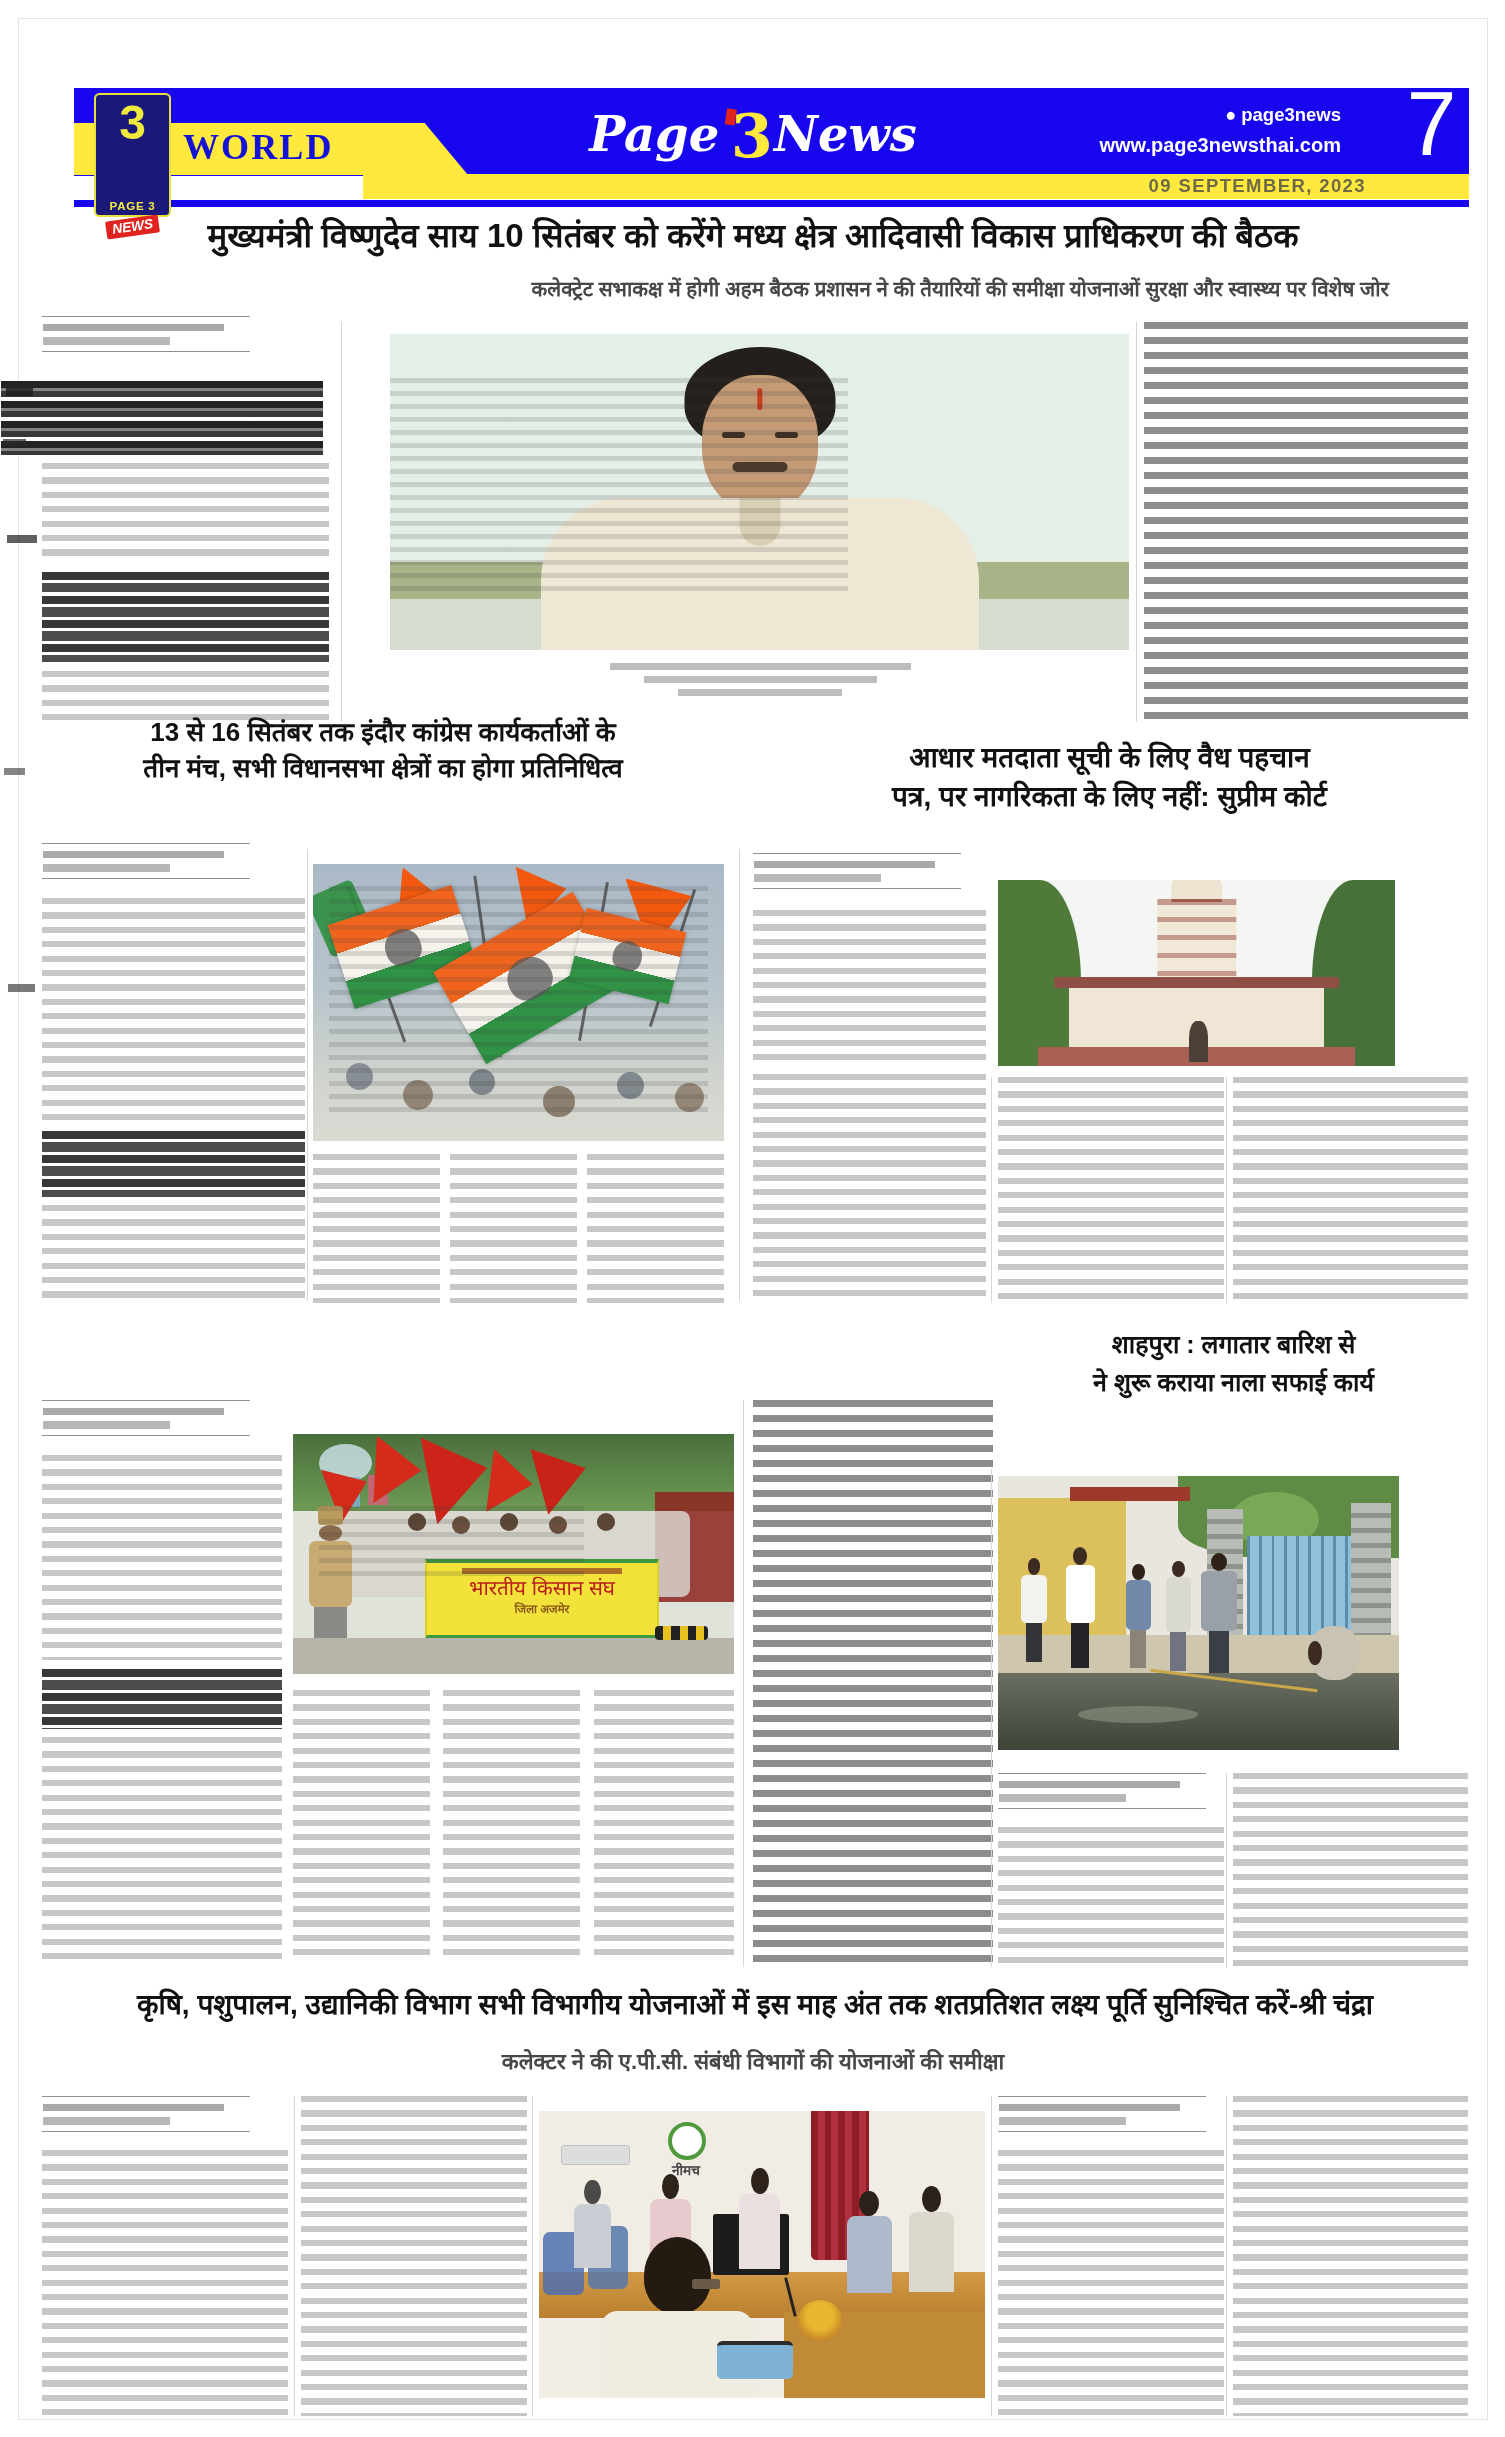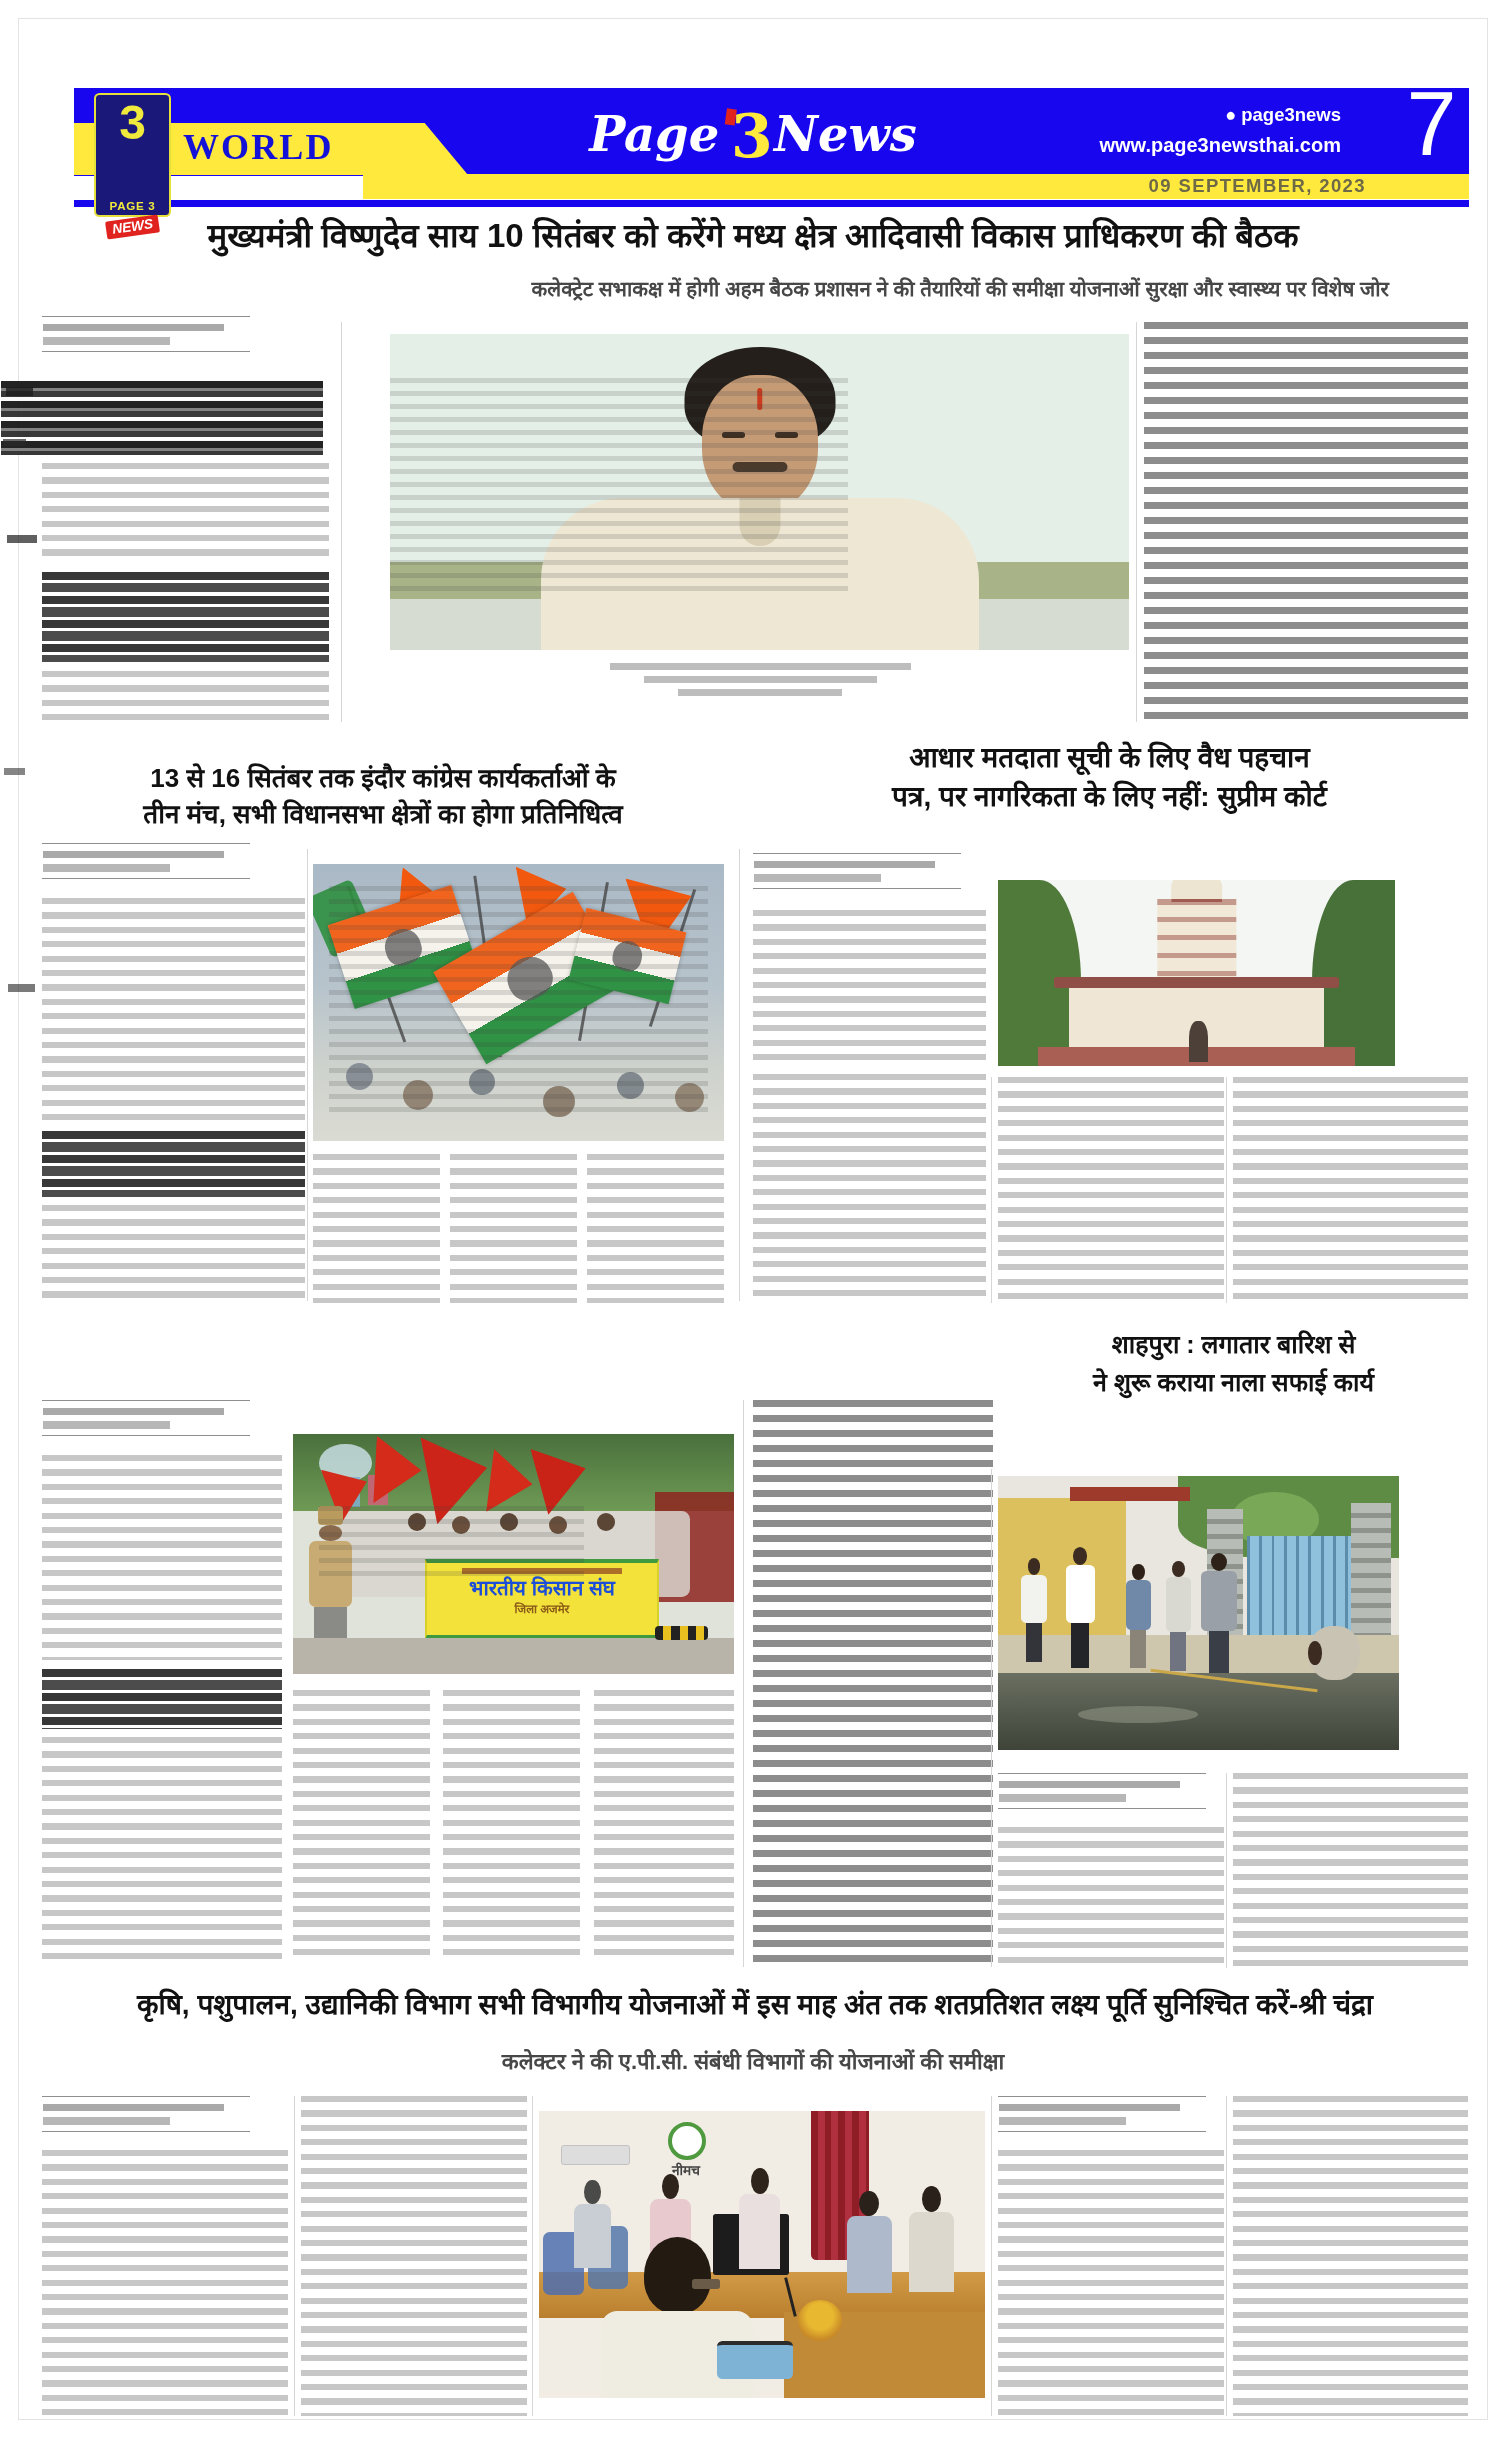--- a/index.html
+++ b/index.html
@@ -91,21 +91,21 @@
   <div class="abs" style="left:589px;top:657px;width:342px;">
     <div class="capline" style="width:301px;"></div>
     <div class="capline" style="width:233px;"></div>
     <div class="capline" style="width:164px;"></div>
   </div>
 
   <div class="txd" style="left:1144px;top:322px;width:324px;height:400px;"></div>
   <div class="vr" style="left:341px;top:322px;height:400px;"></div>
   <div class="vr" style="left:1136px;top:322px;height:400px;"></div>
 
-  <div class="hl" style="left:41px;top:760px;width:684px;font-size:26px;line-height:1.4;">
+  <div class="hl" style="left:41px;top:714px;width:684px;font-size:26px;line-height:1.4;">
     <div>13 से 16 सितंबर तक इंदौर कांग्रेस कार्यकर्ताओं के</div>
     <div>तीन मंच, सभी विधानसभा क्षेत्रों का होगा प्रतिनिधित्व</div>
   </div>
   <div class="hl" style="left:751px;top:738px;width:717px;font-size:28px;line-height:1.4;">
     <div>आधार मतदाता सूची के लिए वैध पहचान</div>
     <div>पत्र, पर नागरिकता के लिए नहीं: सुप्रीम कोर्ट</div>
   </div>
 
   <div class="byl" style="left:42px;top:843px;width:205px;">
     <div class="l1"></div>
@@ -202,21 +202,21 @@
     <div class="blob" style="left:58%;top:34%;width:18px;height:18px;background:#6a503c;"></div>
     <div class="blob" style="left:69%;top:33%;width:18px;height:18px;background:#5b4636;"></div>
     <div class="abs" style="left:2%;top:30%;width:13%;height:66%;">
       <div class="abs" style="left:28%;top:0;width:44%;height:12%;background:#b99b5e;border-radius:4.1px;"></div>
       <div class="abs" style="left:30%;top:12%;width:40%;height:10%;background:#8a6a4c;border-radius:50%;"></div>
       <div class="abs" style="left:12%;top:22%;width:76%;height:42%;background:#c8ab72;border-radius:6.8px;"></div>
       <div class="abs" style="left:22%;top:64%;width:56%;height:36%;background:#8a8a86;"></div>
     </div>
     <div class="abs" style="left:30%;top:52%;width:52%;height:30%;background:#f2e23a;border:2.1px solid #d8d02a;border-top:4.1px solid #3f9a3f;border-bottom:4.1px solid #3f9a3f;text-align:center;">
       <div class="capline" style="width:70%;height:5.5px;background:#84311f;margin:5.5px auto 2.7px;"></div>
-      <div style="color:#1d4ed8;font-weight:bold;font-size:20.5px;line-height:1.2;">भारतीय किसान संघ</div>
+      <div style="color:#b91c1c;font-weight:normal;font-size:20.5px;line-height:1.2;">भारतीय किसान संघ</div>
       <div style="color:#8a5a18;font-weight:bold;font-size:11.6px;">जिला अजमेर</div>
     </div>
     <div class="abs" style="left:0;bottom:0;width:100%;height:15%;background:#b8b4aa;"></div>
     <div class="abs" style="right:6%;bottom:14%;width:12%;height:6%;background:repeating-linear-gradient(90deg,#222 0 8.2px,#e8c020 8.2px 16.4px);border-radius:4.1px;"></div>
     <div class="echo" style="left:6%;top:30%;width:60%;height:30%;"></div>
   </div>
 
   <div class="tx" style="left:293px;top:1690px;width:137px;height:274px;"></div>
   <div class="tx" style="left:443px;top:1690px;width:137px;height:274px;"></div>
   <div class="tx" style="left:594px;top:1690px;width:140px;height:274px;"></div>

